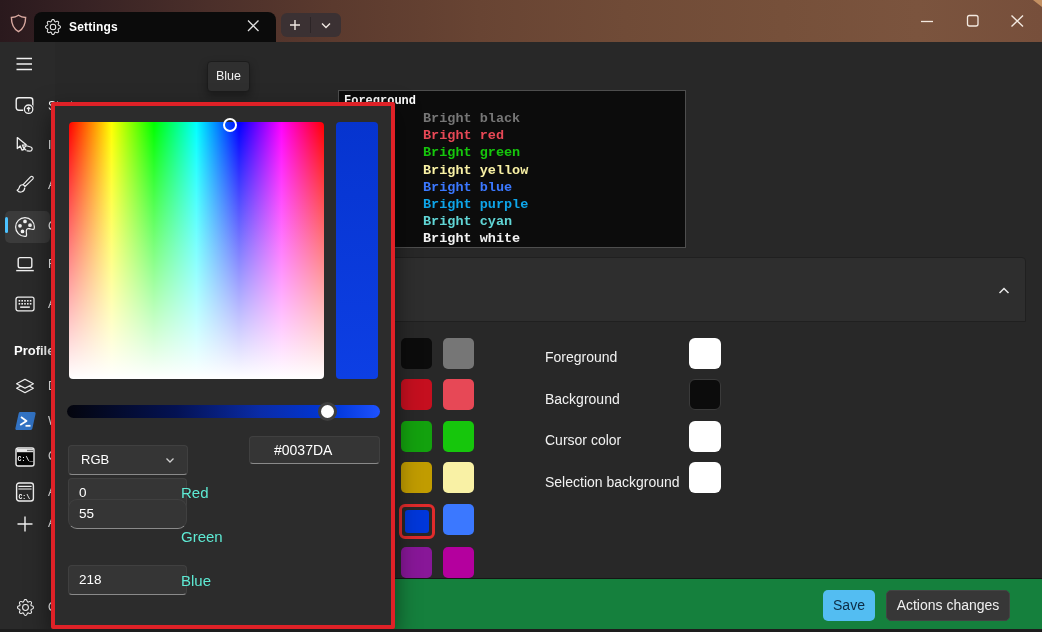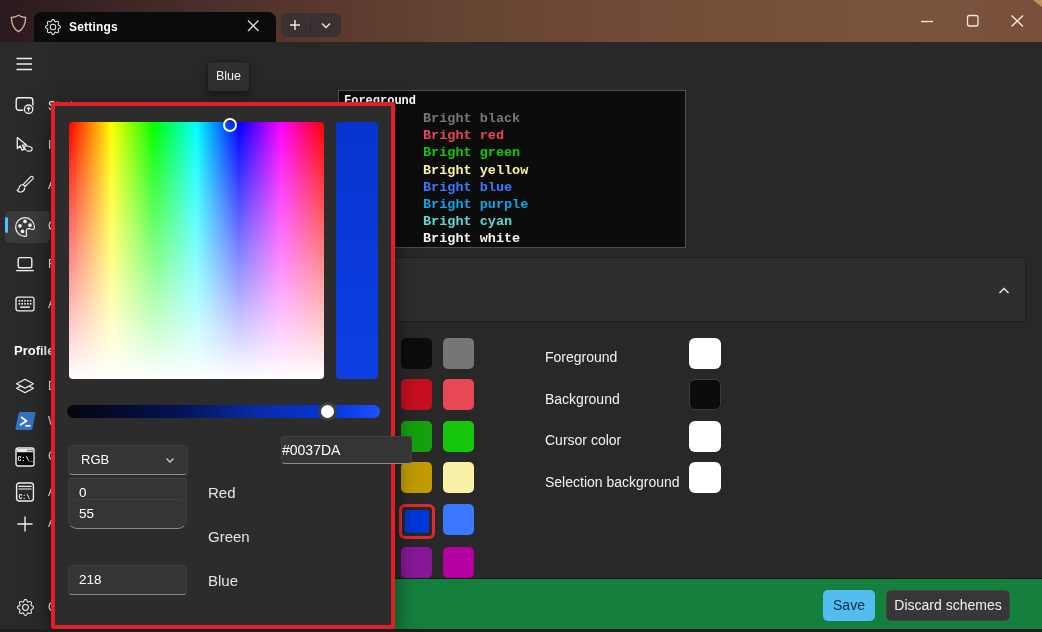--- a/index.html
+++ b/index.html
@@ -69,23 +69,23 @@
   #vbar { position:absolute; left:281px; top:16px; width:42px; height:257px; border-radius:4px;
     background:linear-gradient(to bottom, #0634cf, #0d3fe4); }
   #hslider { position:absolute; left:12px; top:299px; width:313px; height:13px; border-radius:7px;
     background:linear-gradient(to right, #04050d 0%, #041253 35%, #0a2ca8 62%, #0037da 85%, #1e52ff 100%); }
   #hthumb { position:absolute; left:263px; top:296px; width:13px; height:13px; background:#ffffff; border-radius:50%;
      border:3px solid #3f3f3f; box-sizing:content-box; }
   .wbox { position:absolute; background:#353535; border:1px solid #404040; border-bottom-color:#8a8a8a; border-radius:4px;
     color:#ffffff; font-size:13px; }
   #combo { left:13px; top:339px; width:120px; height:30px; line-height:28px; padding-left:12px; }
   #combo .chev { position:absolute; right:12px; top:0; }
-  #hexbox { left:194px; top:330px; width:131px; height:28px; line-height:26px; padding-left:0; font-size:14px;margin-left:32px;}
+  #hexbox { left:194px; top:330px; width:131px; height:28px; line-height:26px; padding-left:24px; font-size:14px;}
   .numbox { line-height:28px; padding-left:10px; font-size:13.5px; width:119px; height:30px;}
-  .numlabel { position:absolute; left:153px; color:#e5e5e5; font-size:15px; }
+  .numlabel { position:absolute; left:126px; color:#5eead4; font-size:15px; }
 </style>
 </head>
 <body>
 <div id="stage">
 
   <div class="abs" id="titlebar"></div>
   <div class="abs" id="corner-tr"></div>
   <svg class="abs" id="shield" width="17" height="19" viewBox="0 0 17 19">
     <path d="M8.5 1.2 C10.5 2.6 13 3.4 15.6 3.5 C15.6 9.5 13.6 14.8 8.5 17.6 C3.4 14.8 1.4 9.5 1.4 3.5 C4 3.4 6.5 2.6 8.5 1.2 Z" fill="none" stroke="#d9a9a0" stroke-width="1.4"></path>
   </svg>
@@ -238,21 +238,21 @@
   <div class="rowlabel" style="top:391px;">Background</div>
   <div class="rowlabel" style="top:432px;">Cursor color</div>
   <div class="rowlabel" style="top:474px;">Selection background</div>
   <div class="chip" style="left:689px;top:338px;background:#ffffff;"></div>
   <div class="chip" style="left:689px;top:379px;background:#0c0c0c;border:1px solid #3a3a3a;"></div>
   <div class="chip" style="left:689px;top:421px;background:#ffffff;"></div>
   <div class="chip" style="left:689px;top:462px;background:#ffffff;"></div>
 
   <div class="abs" id="footer">
     <div id="savebtn">Save</div>
-    <div id="discardbtn">Discard schemes</div>
+    <div id="discardbtn">Actions changes</div>
   </div>
 
   <div class="abs" id="tooltip">Blue</div>
 
   <div class="abs" style="left:0;top:629px;width:1042px;height:3px;background:#1d1d1d;z-index:40;"></div>
 
   <div class="abs" id="popup">
     <div id="grad"></div>
     <div id="gradring"></div>
     <div id="vbar"></div>

